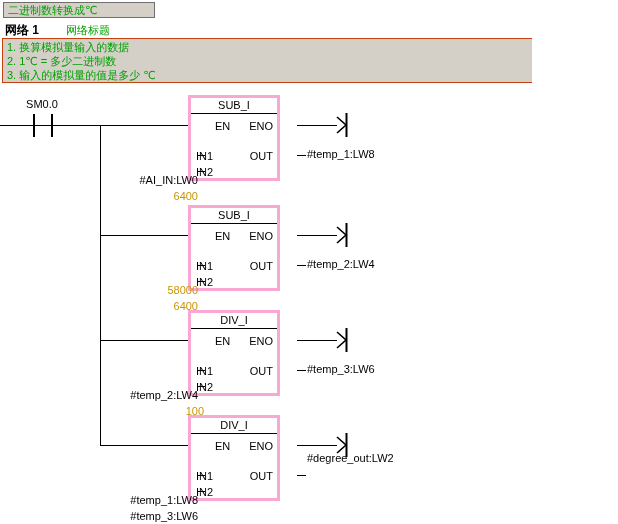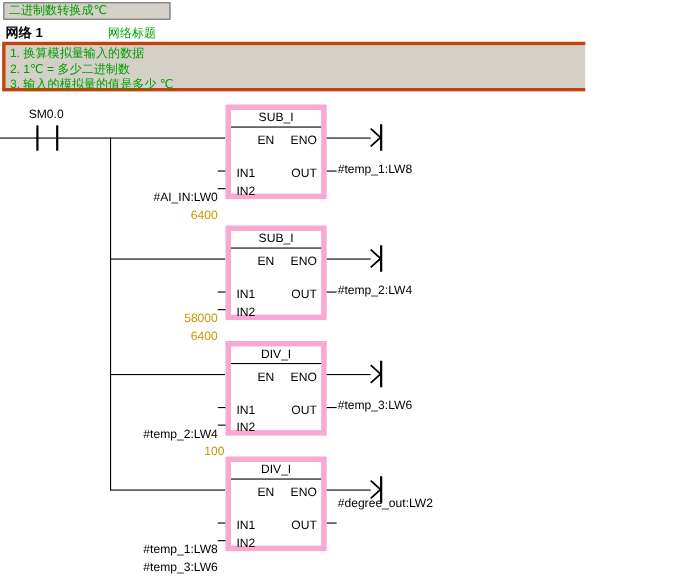--- a/index.html
+++ b/index.html
@@ -8,28 +8,28 @@
 
   .hline{position:absolute;height:1px;background:#000;}
   .vline{position:absolute;width:1px;background:#000;}
   .cbar{position:absolute;width:2px;background:#000;}
 
   .title-box{position:absolute;left:3px;top:2px;width:152px;height:16px;box-sizing:border-box;
              background:var(--panel-gray,#d4d0c8);border:1px solid #6e6e6e;
              color:var(--comment-green,#00a000);line-height:14px;padding-left:4px;white-space:nowrap;}
 
   .net-label{position:absolute;left:5px;top:22px;font-weight:bold;font-size:12px;}
-  .net-title{position:absolute;left:66px;top:23px;color:var(--comment-green,#00a000);margin-left:32px;}
+  .net-title{position:absolute;left:66px;top:23px;color:var(--comment-green,#00a000);}
 
   .comment-box{position:absolute;left:2px;top:38px;width:614px;height:45px;box-sizing:border-box;
-               background:var(--panel-gray,#d4d0c8);border:3px solid #c2410c;
+               background:var(--panel-gray,#d4d0c8);border:1px solid #c2410c;
                color:var(--comment-green,#00a000);padding:1px 4px;line-height:14px;}
 
-  .fb{position:absolute;left:205px;width:92px;height:86px;box-sizing:border-box;
-      border:5px solid #f9a8d4;background:#fff;}
+  .fb{position:absolute;left:188px;width:92px;height:86px;box-sizing:border-box;
+      border:3px solid #f9a8d4;background:#fff;}
   .fb-title{height:15px;line-height:15px;text-align:center;border-bottom:1px solid #000;}
   .pin{position:absolute;line-height:13px;}
   .pin.en{left:5px;top:22px;padding-left:19px;}
   .pin.eno{right:4px;top:22px;}
   .pin.in1{left:5px;top:52px;}
   .pin.in2{left:5px;top:68px;}
   .pin.out{right:4px;top:52px;}
 
   .operand{position:absolute;line-height:13px;white-space:nowrap;}
   .operand.right{text-align:right;margin-top:26px;}

